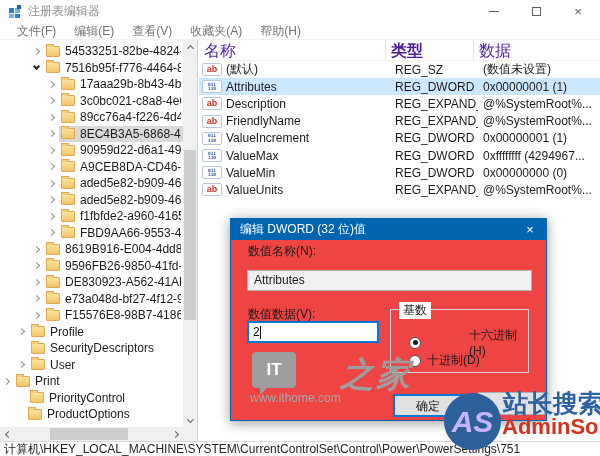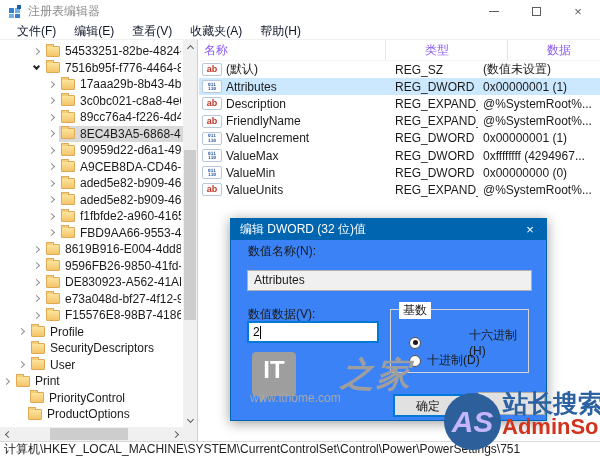--- a/index.html
+++ b/index.html
@@ -12,21 +12,21 @@
   .app-icon{margin-left:9px;width:13px;height:13px;flex:none;}
   .win-title{margin-left:6px;font-size:12px;color:#8c8c8c;}
   .caption{position:absolute;right:1px;top:1px;height:21px;display:flex;}
   .capbtn{width:42px;height:21px;display:flex;align-items:center;justify-content:center;color:#5d5d5d;font-size:12px;}
   .glyph-min{width:10px;height:1px;background:#5d5d5d;}
   .glyph-max{width:9px;height:9px;border:1px solid #5d5d5d;}
   .glyph-close{font-size:13px;line-height:1;color:#5d5d5d;}
   
   .menubar{position:absolute;left:0;top:22px;width:600px;height:18px;background:#fff;
            display:flex;align-items:center;padding-left:8px;gap:0;border-bottom:1px solid #f0f0f0;}
-  .menu-item{font-size:12px;color:#0f172a;padding:0 9px;line-height:18px;}
+  .menu-item{font-size:12px;color:#737373;padding:0 9px;line-height:18px;}
   
   .main{position:absolute;left:0;top:40px;width:600px;height:401px;background:#fff;}
   .tree-panel{position:absolute;left:0;top:0;width:198px;height:401px;border-right:1px solid #cfcfcf;background:#fff;overflow:hidden;}
   .tree-items{position:absolute;left:0;top:3px;right:14px;}
   .tree-row{display:flex;align-items:center;height:16.5px;font-size:12px;color:#1a1a1a;white-space:nowrap;overflow:hidden;}
   .chev{display:inline-block;width:5px;height:5px;border-right:1px solid #8f8f8f;border-bottom:1px solid #8f8f8f;
         transform:rotate(-45deg);margin:0 5px 0 2px;flex:none;}
   .chev.expanded{border-right:2px solid #222;border-bottom:2px solid #222;transform:rotate(45deg);margin-top:-3px;}
   .chev.leaf{visibility:hidden;}
   .row-body{display:flex;align-items:center;flex:1;height:100%;padding:0 2px;min-width:0;}
@@ -45,41 +45,41 @@
   .down i{transform:rotate(45deg);margin-top:-2px;}
   .hscroll{position:absolute;left:0;right:14px;bottom:0;height:14px;background:#f0f0f0;}
   .harrow{position:absolute;top:0;width:14px;height:14px;display:flex;align-items:center;justify-content:center;}
   .harrow i{display:block;width:5px;height:5px;border-right:1px solid #5d5d5d;border-bottom:1px solid #5d5d5d;}
   .left i{transform:rotate(135deg);margin-left:3px;}
   .right i{transform:rotate(-45deg);margin-left:-2px;}
   .hthumb{position:absolute;top:1px;bottom:1px;left:50px;width:78px;background:#cdcdcd;}
   .corner{position:absolute;right:0;bottom:0;width:14px;height:14px;background:#f0f0f0;}
   
   .list-panel{position:absolute;left:199px;top:0;right:0;height:401px;background:#fff;overflow:hidden;}
-  .list-header{display:flex;height:21px;align-items:center;font-size:12px;color:#8b5cf6;border-bottom:1px solid #f3f3f3;gap:34px;}
+  .list-header{display:flex;height:21px;align-items:center;font-size:16px;color:#4c1d95;border-bottom:1px solid #f3f3f3;}
   .hcell{padding-left:5px;height:100%;line-height:21px;border-right:1px solid #e4e4e4;}
   .h-name{width:187px;}
-  .h-type{width:88px;}
+  .h-type{width:88px;font-weight:bold;}
   .h-data{flex:1;border-right:none;}
   .list-row{display:flex;align-items:center;height:17.2px;font-size:12px;color:#1a1a1a;white-space:nowrap;}
   .list-row.selected{background:#cce8ff;}
   .vicon{width:20px;height:13px;border:1px solid #b7c8dc;background:#fdfdfd;color:#c0392b;
          font-weight:bold;font-size:9px;line-height:11px;text-align:center;flex:none;
          margin:0 4px 0 3px;border-radius:2px;}
   .vicon.bin{color:#2c5aa0;font-family:"DejaVu Sans Mono",monospace;font-size:4.5px;line-height:4.5px;
          white-space:pre-line;padding-top:1.5px;}
   .c-name{width:164px;overflow:hidden;}
   .c-type{width:88px;padding-left:5px;overflow:hidden;}
   .c-data{flex:1;padding-left:5px;overflow:hidden;}
   
   .statusbar{position:absolute;left:0;top:441px;width:600px;height:15px;border-top:1px solid #d9d9d9;
              background:#fff;font-size:12px;color:#222;line-height:14px;padding-left:4px;
              white-space:nowrap;overflow:hidden;}
   
-  .dialog{position:absolute;left:230px;top:218px;width:317px;height:203px;background:#3b82f6;
+  .dialog{position:absolute;left:230px;top:218px;width:317px;height:203px;background:#ef4444;
           border:1px solid #0065b1;box-shadow:0 2px 12px rgba(0,0,0,.4);z-index:5;}
   .dlg-title{height:21px;background:#0065b1;color:#fff;font-size:12px;display:flex;align-items:center;
              padding-left:9px;}
   .dlg-close{margin-left:auto;width:32px;text-align:center;font-size:13px;color:#fff;}
   .dlg-body{position:relative;height:181px;font-size:12px;color:#1a1a1a;}
   .lbl-name{position:absolute;left:17px;top:3px;}
   .fld-name{position:absolute;left:16px;top:30px;width:285px;height:21px;background:#f0f0f0;
             border:1px solid #b0b0b0;font-size:12px;line-height:19px;padding-left:6px;color:#1a1a1a;}
   .lbl-data{position:absolute;left:17px;top:66px;}
   .fld-data{position:absolute;left:16px;top:81px;width:132px;height:22px;background:#fff;
@@ -92,22 +92,22 @@
   .r-hex{top:17px;gap:48px;}
   .r-dec{top:42px;text-align:right;}
   .radio{width:12px;height:12px;border:1px solid #4f4f4f;border-radius:50%;background:#fff;flex:none;
          display:flex;align-items:center;justify-content:center;}
   .radio.checked::after{content:"";width:5px;height:5px;border-radius:50%;background:#1a1a1a;}
   .btn{position:absolute;height:23px;background:#e1e1e1;font-size:12px;text-align:center;line-height:21px;color:#1a1a1a;margin-top:8px;}
   .btn-ok{left:162px;top:146px;width:70px;border:2px solid #0078d7;}
   .btn-cancel{left:247px;top:144px;width:67px;border:1px solid #adadad;}
   
   .wm-ithome{position:absolute;left:250px;top:350px;z-index:6;}
-  .wm-bubble{position:absolute;left:2px;top:2px;width:44px;height:44px;background:#9e9e9e;border-radius:4px;
-             color:#fff;font-weight:bold;font-size:24px;text-align:center;line-height:36px;}
+  .wm-bubble{position:absolute;left:2px;top:2px;width:44px;height:36px;background:#9e9e9e;border-radius:4px;
+             color:#fff;font-weight:bold;font-size:17px;text-align:center;line-height:36px;}
   .wm-bubble::after{content:"";position:absolute;left:8px;bottom:-7px;border:5px solid transparent;border-top-color:#9e9e9e;border-left-color:#9e9e9e;}
   .wm-suffix{position:absolute;left:50px;top:2px;color:#9e9e9e;font-weight:bold;font-size:34px;
              font-style:italic;letter-spacing:2px;white-space:nowrap;margin-left:40px;}
   .wm-url{position:absolute;left:0px;top:41px;color:#a8a8a8;font-size:12px;white-space:nowrap;}
   .wm-adminso{position:absolute;left:444px;top:385px;z-index:7;width:160px;}
   .as-circle{position:absolute;left:0;top:8px;width:57px;height:57px;border-radius:50%;background:#2d5f9b;
              color:#c4b5fd;font-weight:bold;font-style:italic;font-size:30px;display:flex;align-items:center;justify-content:center;}
   .as-cn{position:absolute;left:59px;top:2px;color:#2d62a2;font-weight:bold;font-size:25px;white-space:nowrap;}
   .as-en{position:absolute;left:58px;top:29px;color:#d2331c;font-weight:bold;font-size:22px;white-space:nowrap;}
 </style>

